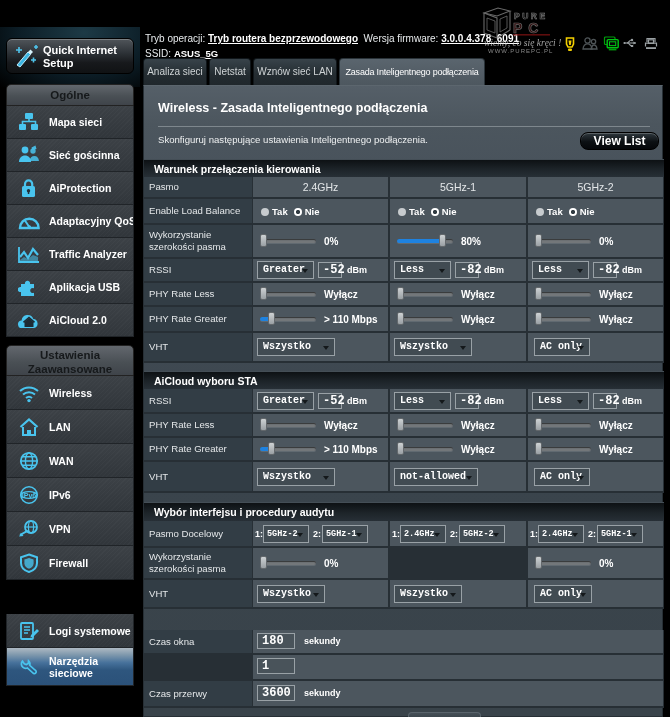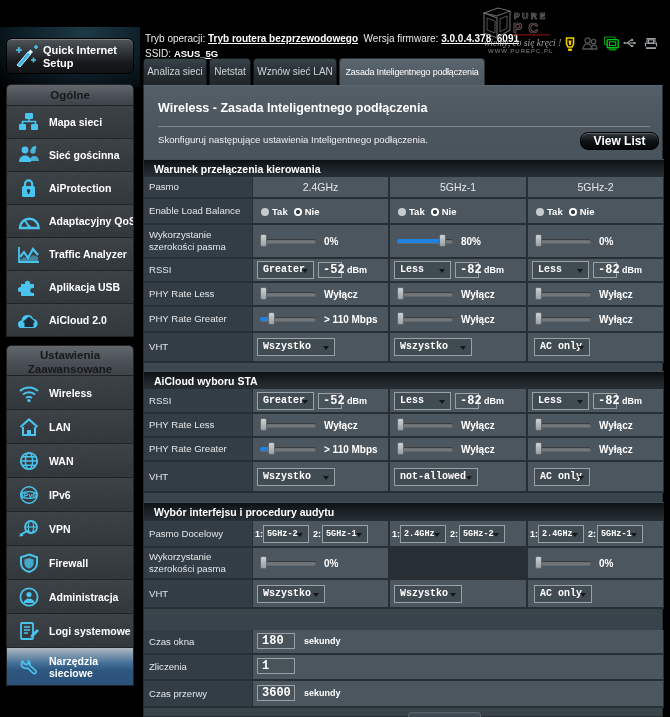--- a/index.html
+++ b/index.html
@@ -280,28 +280,20 @@
         </svg>
         <span class="tx">VPN</span>
       </div>
  <div class="sitem" style="top:519px;height:34px">
         <svg width="22" height="20" viewBox="0 0 22 20">
           <path d="M11 1.5l8 2.8V10c0 4.8-3.4 7.6-8 9-4.6-1.4-8-4.2-8-9V4.3z" fill="none" stroke="#49c4ee" stroke-width="2"></path>
           <path d="M11 5l4.6 1.6v3.6c0 2.8-2 4.6-4.6 5.5-2.6-.9-4.6-2.7-4.6-5.5V6.6z" fill="#49c4ee" opacity=".8"></path>
         </svg>
         <span class="tx">Firewall</span>
       </div>
- <div class="sitem" style="top:553px;height:34px">
-        <svg width="22" height="20" viewBox="0 0 22 20">
-          <circle cx="11" cy="10" r="8.6" fill="none" stroke="#49c4ee" stroke-width="1.8"></circle>
-          <circle cx="11" cy="7.5" r="2.6" fill="#49c4ee"></circle>
-          <path d="M5.5 16c.6-3 2.6-4.6 5.5-4.6s4.9 1.6 5.5 4.6" fill="#49c4ee"></path>
-        </svg>
-        <span class="tx">Administracja</span>
-      </div>
  <div class="sitem" style="top:587px;height:34px">
         <svg width="22" height="20" viewBox="0 0 22 20">
           <rect x="3" y="2" width="12" height="16" rx="1" fill="none" stroke="#49c4ee" stroke-width="1.8"></rect>
           <path d="M6 6h6M6 9h6M6 12h4" stroke="#49c4ee" stroke-width="1.4"></path>
           <path d="M13 14l6-6 2 2-6 6-2.6.6z" fill="#49c4ee"></path>
         </svg>
         <span class="tx">Logi systemowe</span>
       </div>
  <div class="sitem sel" style="top:621px;height:38px">
         <svg width="24" height="24" viewBox="0 0 24 24" style="position:absolute;left:10px;top:50%;transform:translateY(-50%)">
@@ -602,23 +594,20 @@
  <div class="row" style="top:544px;height:25px">
           <div class="cell lbl" style="height:23px">
             <span>Czas okna</span>
           </div>
           <div class="cell cw" style="height:23px">
             <span class="inp" style="left:4px;width:38px">180</span>
             <span class="unit" style="left:51px">sekundy</span>
           </div>
         </div>
  <div class="row" style="top:569px;height:26px">
-          <div class="cell lbl" style="height:24px">
-            <span>Zliczenia</span>
-          </div>
           <div class="cell cw" style="height:24px">
             <span class="inp" style="left:4px;width:38px">1</span>
           </div>
         </div>
  <div class="row" style="top:595px;height:27px">
           <div class="cell lbl" style="height:25px">
             <span>Czas przerwy</span>
           </div>
           <div class="cell cw" style="height:25px">
             <span class="inp" style="left:4px;width:38px">3600</span>

